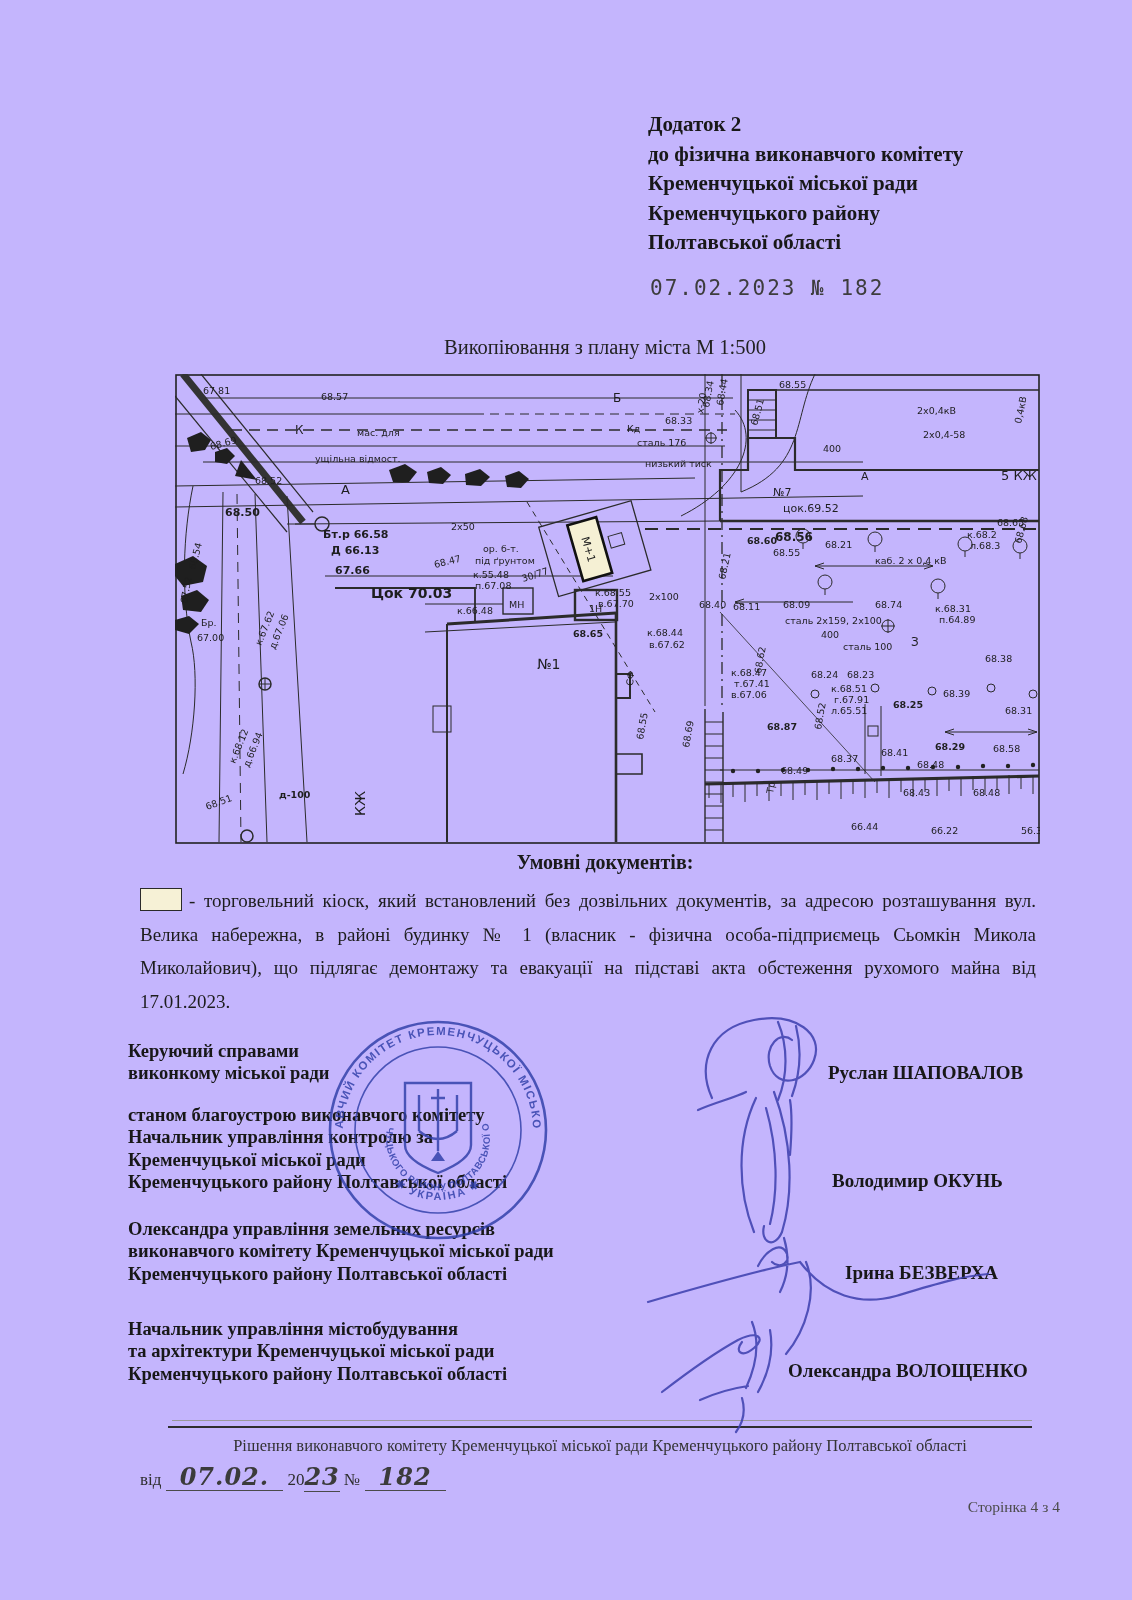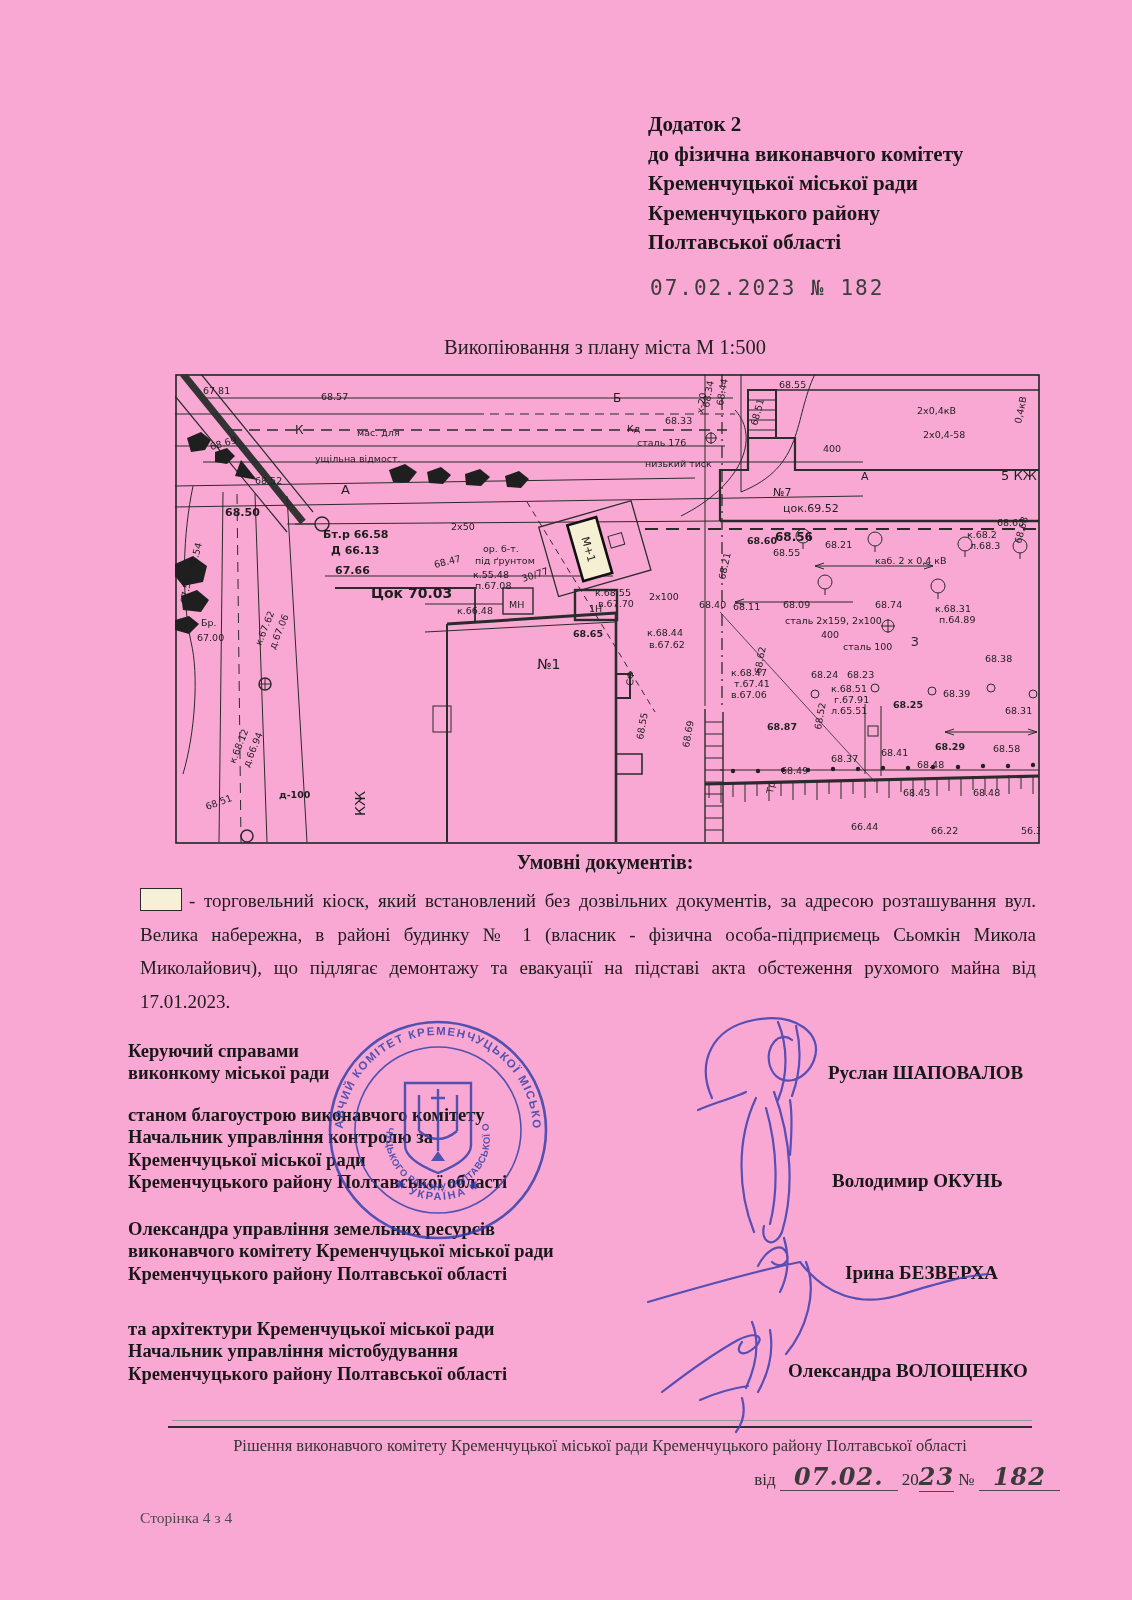--- a/index.html
+++ b/index.html
@@ -1,18 +1,18 @@
 <!DOCTYPE html>
 <html lang="uk"><head>
 <meta charset="utf-8">
 <style>
   html,body{margin:0;padding:0;background:#888;}
   .page{
     position:relative;width:1132px;height:1600px;margin:0 auto;
-    background:#f9a8d4;overflow:hidden;
+    background:#c4b5fd;overflow:hidden;
     font-family:"Liberation Serif", serif;color:#1b1b1b;
   }
   .abs{position:absolute;}
   
   .hdr{left:648px;top:110px;width:400px;font-weight:bold;font-size:21px;line-height:29.5px;color:#181818;}
   .docnum{left:650px;top:276px;font-family:"DejaVu Sans Mono",monospace;font-size:21px;letter-spacing:2px;color:#3d3d3d;}
   .docnum .no{}
   
   .maptitle{left:170px;top:336px;width:870px;text-align:center;font-size:20.5px;color:#222;}
   .mapwrap{left:175px;top:374px;width:865px;height:471px;}
@@ -21,24 +21,24 @@
   .legtitle{left:170px;top:851px;width:870px;text-align:center;font-weight:bold;font-size:20px;color:#1a1a1a;}
   .legend{left:140px;top:884px;width:896px;font-size:19px;line-height:33.5px;text-align:justify;color:#1d1d1d;}
   .swatch{display:inline-block;width:40px;height:21px;background:#f6f1d6;border:1.8px solid #2a2a2a;vertical-align:-4px;margin-right:7px;}
   
   .sigtitle{left:128px;width:640px;font-weight:bold;font-size:18.5px;line-height:22.3px;color:#181818;}
   .signame{font-weight:bold;font-size:19px;color:#181818;white-space:nowrap;}
   
   .rule1{left:172px;top:1420px;width:860px;height:1px;background:#999;}
   .rule2{left:168px;top:1426px;width:864px;height:2px;background:#2e2e2e;}
   .fline{left:140px;top:1436px;width:920px;text-align:center;font-size:16.5px;color:#333;}
-  .fdate{left:140px;top:1462px;width:920px;text-align:right;font-size:17px;color:#2e2e2e;}
+  .fdate{left:140px;top:1462px;width:920px;text-align:left;font-size:17px;color:#2e2e2e;}
   .hw{font-family:"DejaVu Serif",serif;font-style:italic;font-weight:bold;font-size:24px;color:#3b3b3b;letter-spacing:1px;}
   .uline{display:inline-block;border-bottom:1.6px solid #4a4a4a;padding:0 14px 1px 14px;line-height:24px;}
-  .fpage{left:140px;top:1498px;width:920px;text-align:left;font-size:15.5px;color:#4c4c4c;margin-top:11px;}
+  .fpage{left:140px;top:1498px;width:920px;text-align:right;font-size:15.5px;color:#4c4c4c;}
   .overlay{left:0;top:0;width:1132px;height:1600px;pointer-events:none;}
   #map-labels text{font-family:"DejaVu Sans",sans-serif;fill:#1e1e1e;}
 </style>
 </head>
 <body>
 
 <div class="page">
 
   <div class="abs hdr">
     <div>Додаток 2</div>
@@ -320,22 +320,22 @@
   <div class="abs signame" style="left:832px;top:1170px">Володимир ОКУНЬ</div>
 
   <div class="abs sigtitle" style="top:1218px">
     <div>Олександра управління земельних ресурсів</div>
     <div>виконавчого комітету Кременчуцької міської ради</div>
     <div>Кременчуцького району Полтавської області</div>
   </div>
   <div class="abs signame" style="left:845px;top:1262px">Ірина БЕЗВЕРХА</div>
 
   <div class="abs sigtitle" style="top:1318px">
+    <div>Начальник управління містобудування</div>
     <div>та архітектури Кременчуцької міської ради</div>
-    <div>Начальник управління містобудування</div>
     <div>Кременчуцького району Полтавської області</div>
   </div>
   <div class="abs signame" style="left:788px;top:1360px">Олександра ВОЛОЩЕНКО</div>
 
   <div class="abs rule1"></div>
   <div class="abs rule2"></div>
   <div class="abs fline">Рішення виконавчого комітету Кременчуцької міської ради Кременчуцького району Полтавської області</div>
   <div class="abs fdate">
     <span>від</span>
     <span class="uline hw">07.02.</span>

